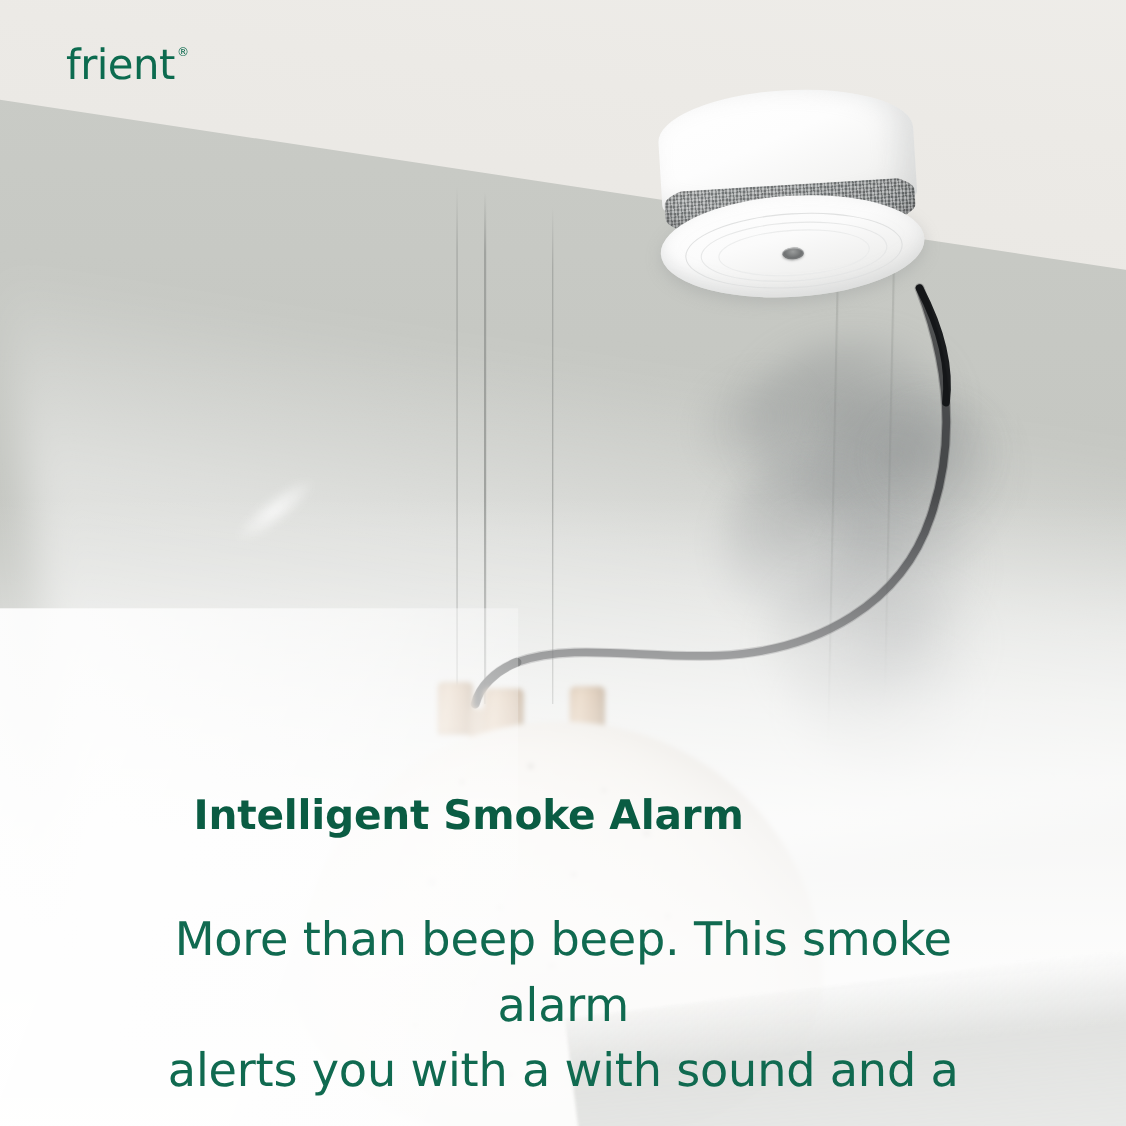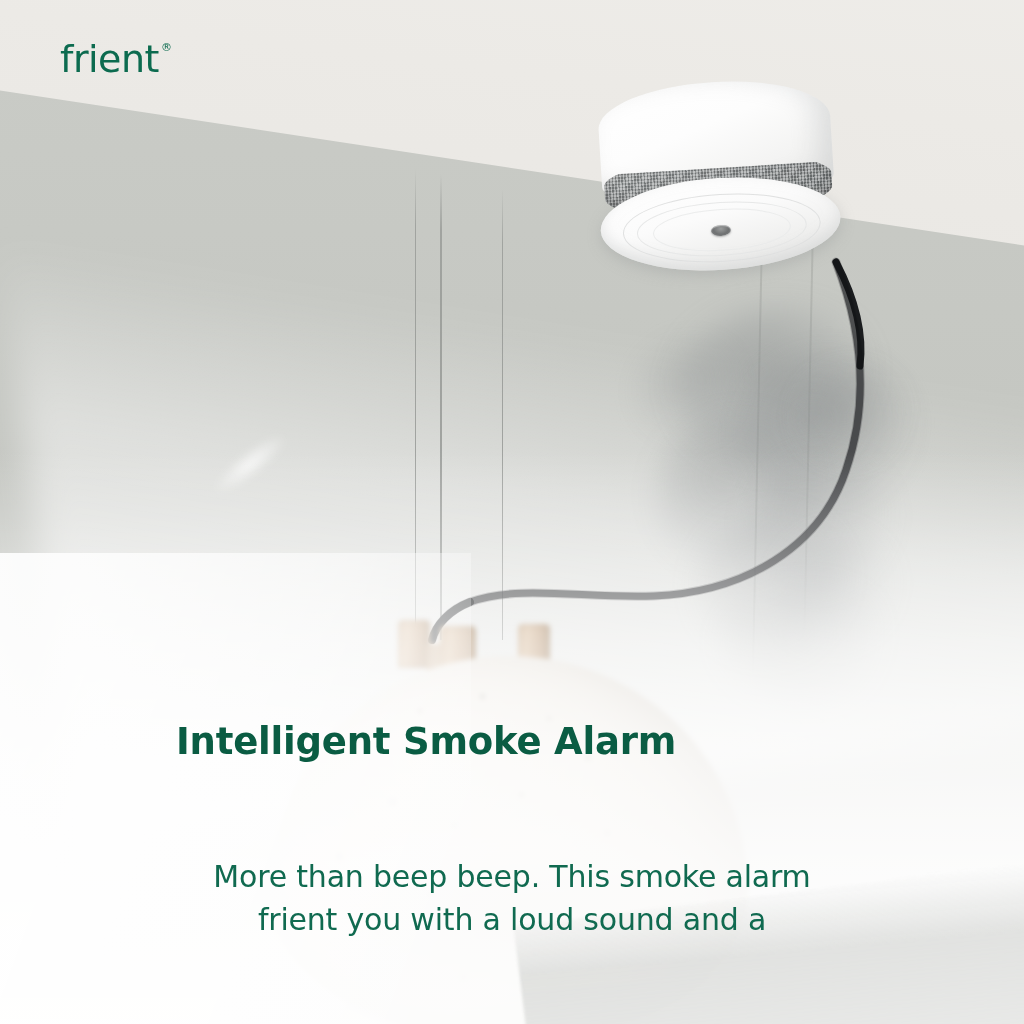--- a/index.html
+++ b/index.html
@@ -332,26 +332,25 @@
     color: #0a5c43;
     line-height: 1.1;
   }
   .body-copy {
     position: absolute;
     left: 112px;
     top: 824px;
     width: 800px;
     text-align: center;
     font-family: "DejaVu Sans", sans-serif;
-    font-size: 30px;
+    font-size: 42px;
     font-weight: 400;
     color: #106a50;
     line-height: 1.42;
     letter-spacing: -0.2px;
-    margin-top: 32px;
   }
 </style>
 </head>
 <body>
 
 <div id="stage">
 
   <div class="scene">
 
     <div class="ceiling"></div>
@@ -427,16 +426,16 @@
 
   <div class="logo">
     <span class="logo-word">frient</span>
     <span class="logo-tm">®</span>
   </div>
 
   <div class="headline">Intelligent Smoke Alarm</div>
 
   <div class="body-copy">
     <div>More than beep beep. This smoke alarm</div>
-    <div>frient you with a loud sound and a</div>
+    <div>alerts you with a with sound and a</div>
   </div>
 
 </div>
 
 </body></html>

